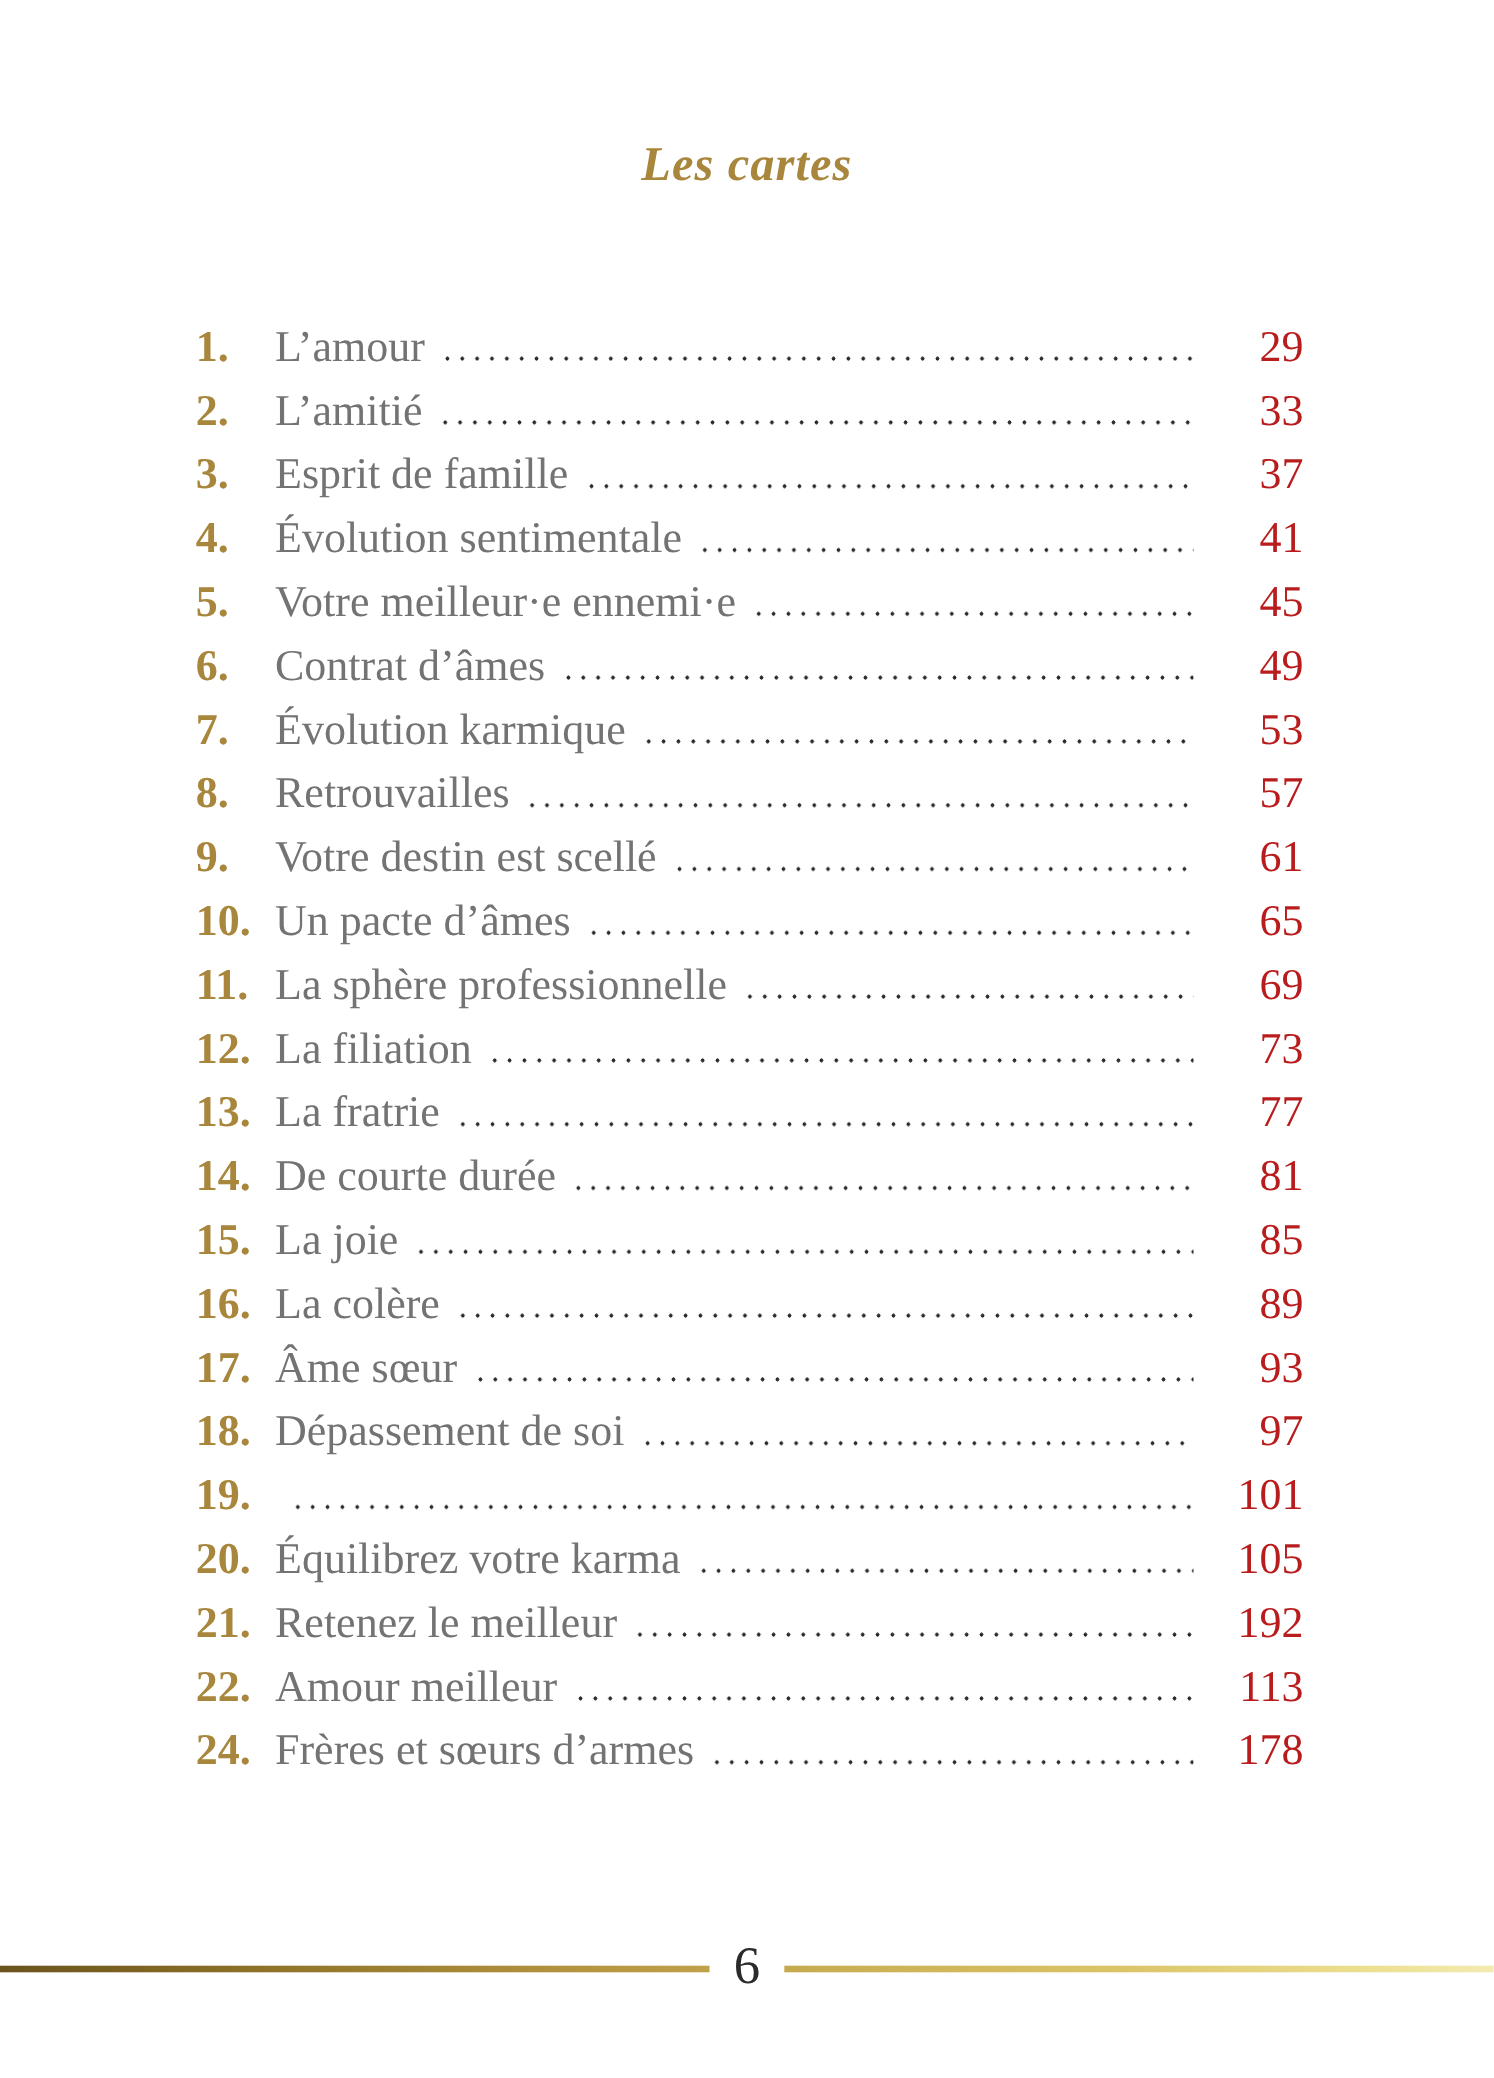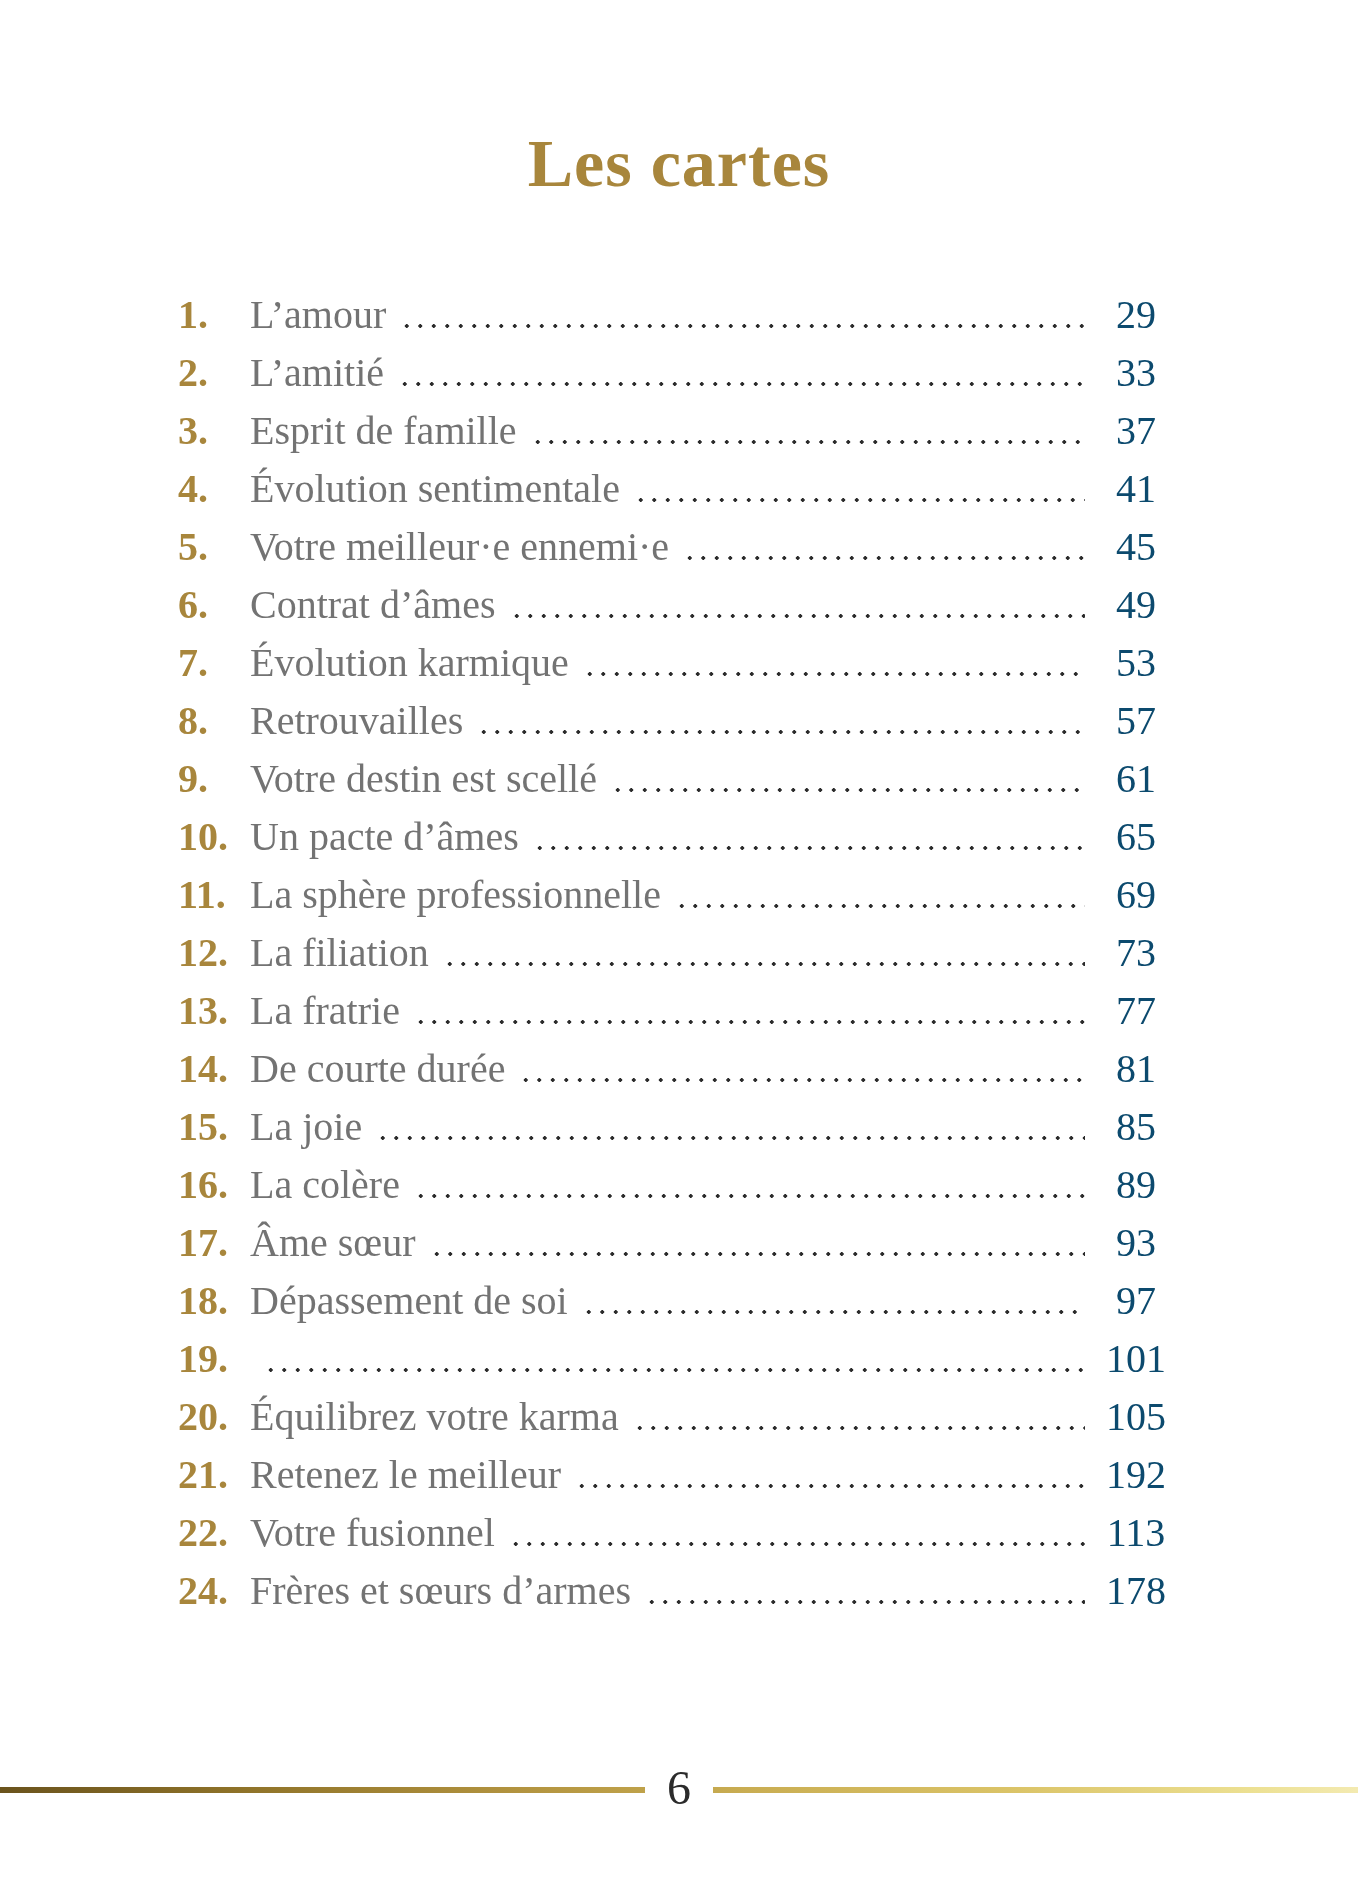--- a/index.html
+++ b/index.html
@@ -16,22 +16,23 @@
     color: #232323;
     overflow: hidden;
   }
   .title {
     position: absolute;
     top: 124px;
     left: 0;
     width: 100%;
     margin: 0;
     text-align: center;
+    font-style: italic;
     font-weight: bold;
-    font-size: 68px;
+    font-size: 44px;
     letter-spacing: 1px;
     color: var(--gold, #a8863c);
   }
   .toc {
     position: absolute;
     top: 286px;
     left: 178px;
     width: 1007px;
   }
   .row {
@@ -55,22 +56,22 @@
     flex: 1 1 auto;
     margin-left: 14px;
     margin-right: 2px;
     background-image: radial-gradient(circle, #2b2b2b 1.6px, rgba(0,0,0,0) 2px);
     background-size: 13.5px 6px;
     background-repeat: repeat-x;
     background-position: left 0 bottom 15px;
   }
   .pagenum {
     flex: 0 0 98px;
-    text-align: center;
-    color: #0c4a6e;
+    text-align: right;
+    color: #b91c1c;
   }
   .rule {
     position: absolute;
     top: 1787px;
     left: 0;
     width: 100%;
     height: 6px;
     background: linear-gradient(90deg,
       #6a531d 0%, #8f7329 18%, #b2933f 38%, #c9ad52 55%,
       #dbc468 75%, #ece092 92%, #f3eab1 100%);
@@ -239,21 +240,21 @@
 
   <div class="row">
     <span class="num">21.</span>
     <span class="label">Retenez le meilleur</span>
     <span class="dots"></span>
     <span class="pagenum">192</span>
   </div>
 
   <div class="row">
     <span class="num">22.</span>
-    <span class="label">Votre fusionnel</span>
+    <span class="label">Amour meilleur</span>
     <span class="dots"></span>
     <span class="pagenum">113</span>
   </div>
 
 
   <div class="row">
     <span class="num">24.</span>
     <span class="label">Frères et sœurs d’armes</span>
     <span class="dots"></span>
     <span class="pagenum">178</span>

